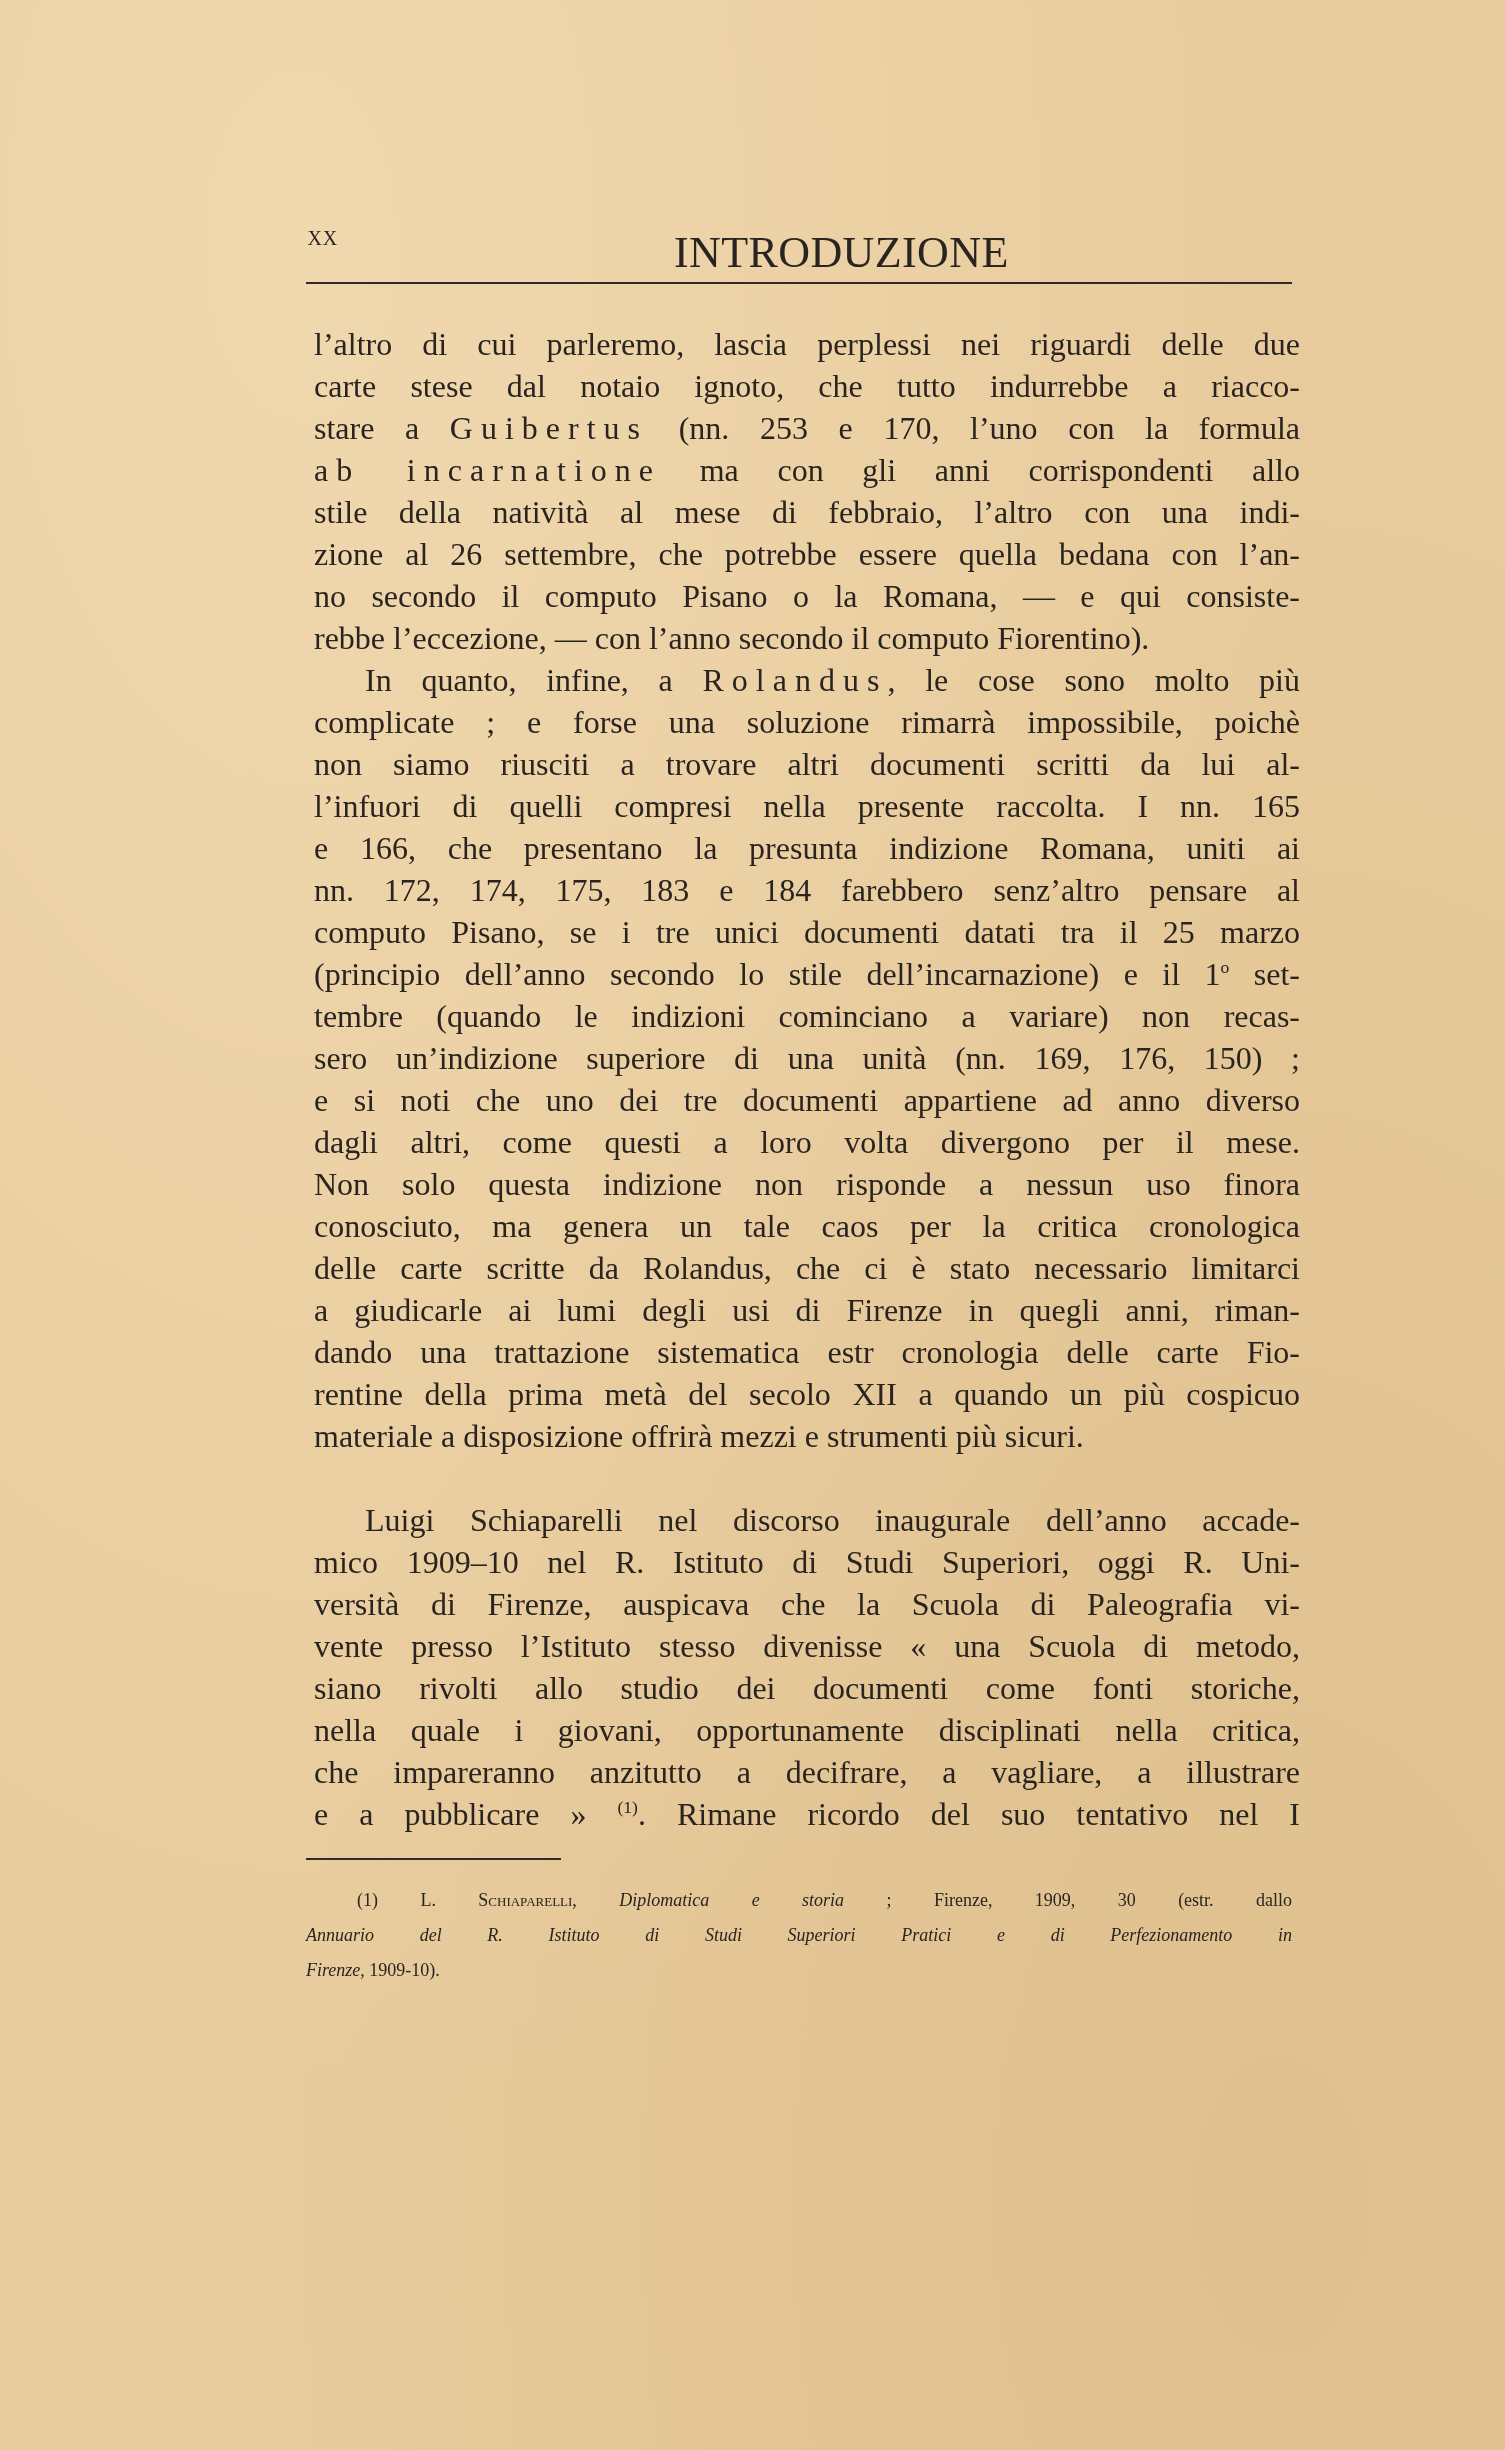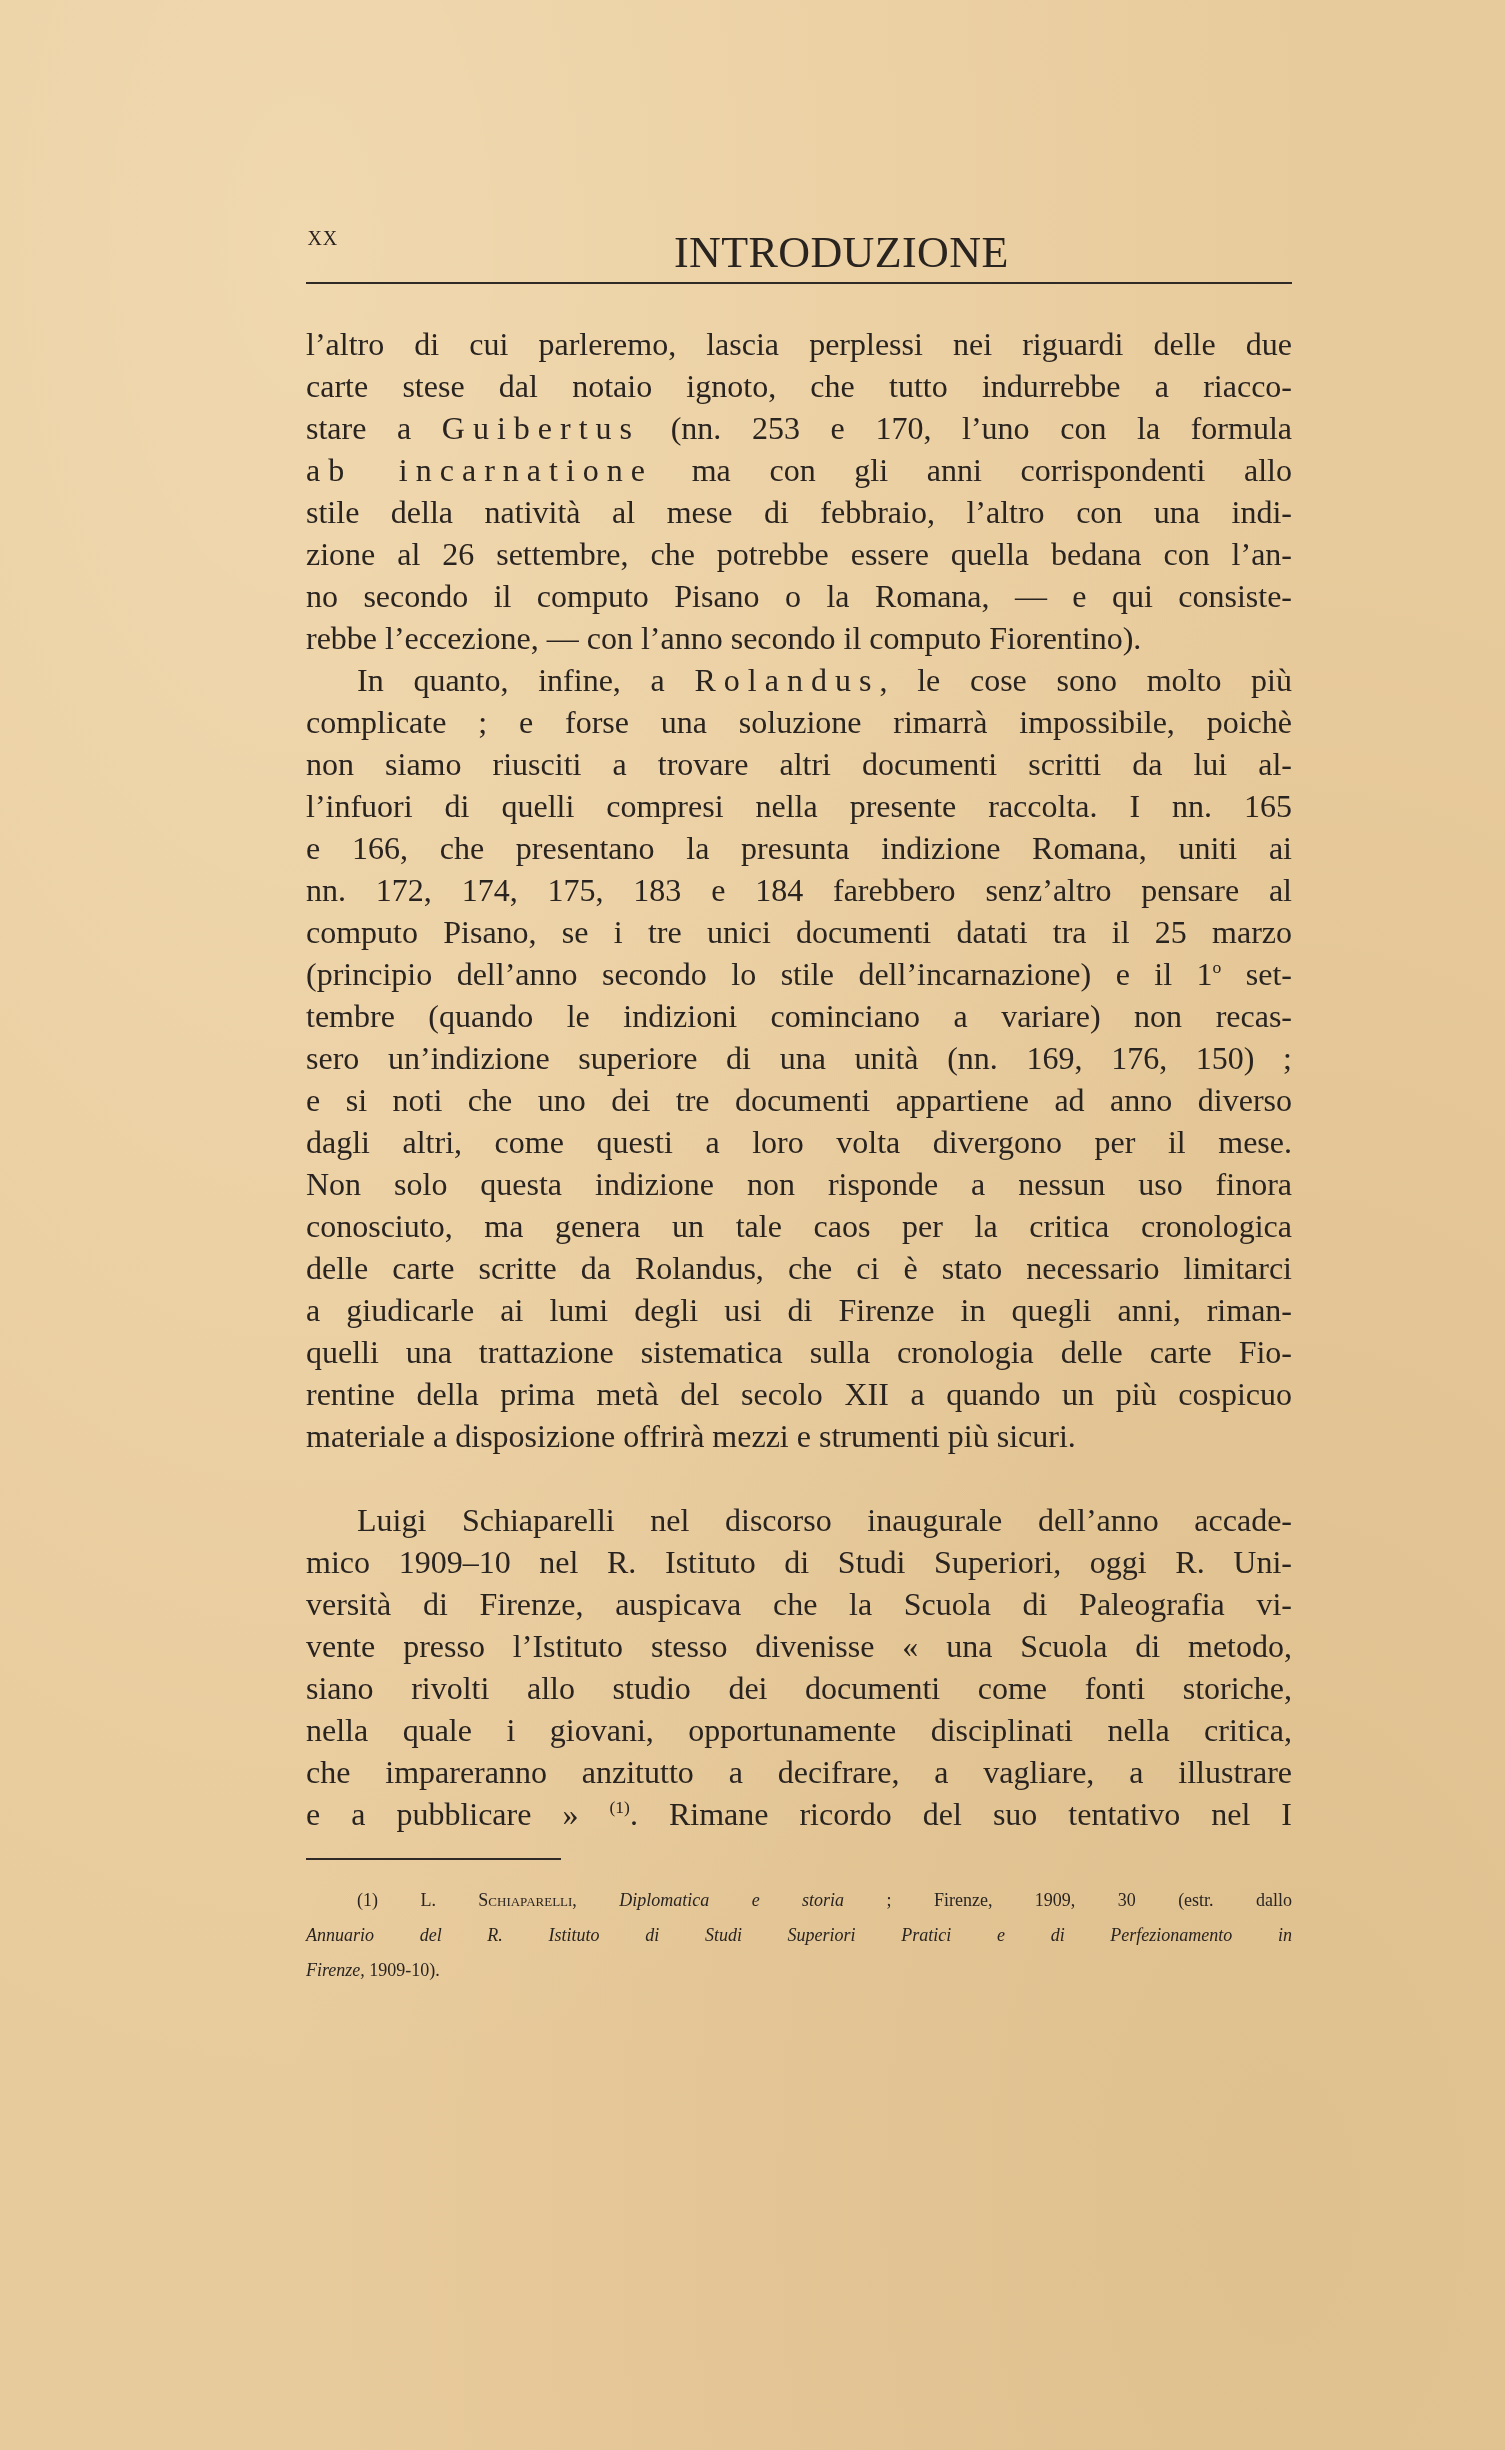--- a/index.html
+++ b/index.html
@@ -50,21 +50,21 @@
       position: absolute;
       top: 282px;
       left: 0;
       width: 986px;
       height: 0;
       border-top: 2.4px solid #2f2a25;
     }
     .body-text {
       position: absolute;
       top: 323px;
-      left: 0;
+      left: 8px;
       width: 986px;
       font-size: 32px;
       line-height: 42px;
       text-align: justify;
     }
     .line {
       display: block;
       white-space: nowrap;
       text-align-last: justify;
       text-align: justify;
@@ -128,21 +128,21 @@
         <span class="line"><span>computo Pisano, se i tre unici documenti datati tra il 25 marzo</span></span>
         <span class="line"><span>(principio dell’anno secondo lo stile dell’incarnazione) e il 1</span><span class="sup">o</span><span> set-</span></span>
         <span class="line"><span>tembre (quando le indizioni cominciano a variare) non recas-</span></span>
         <span class="line"><span>sero un’indizione superiore di una unità (nn. 169, 176, 150) ;</span></span>
         <span class="line"><span>e si noti che uno dei tre documenti appartiene ad anno diverso</span></span>
         <span class="line"><span>dagli altri, come questi a loro volta divergono per il mese.</span></span>
         <span class="line"><span>Non solo questa indizione non risponde a nessun uso finora</span></span>
         <span class="line"><span>conosciuto, ma genera un tale caos per la critica cronologica</span></span>
         <span class="line"><span>delle carte scritte da Rolandus, che ci è stato necessario limitarci</span></span>
         <span class="line"><span>a giudicarle ai lumi degli usi di Firenze in quegli anni, riman-</span></span>
-        <span class="line"><span>quelli una trattazione sistematica sulla cronologia delle carte Fio-</span></span>
+        <span class="line"><span>dando una trattazione sistematica estr cronologia delle carte Fio-</span></span>
         <span class="line"><span>rentine della prima metà del secolo XII a quando un più cospicuo</span></span>
         <span class="line last"><span>materiale a disposizione offrirà mezzi e strumenti più sicuri.</span></span>
       </div>
     <div class="para-gap"></div>
     <div id="p3">
         <span class="line indent"><span>Luigi Schiaparelli nel discorso inaugurale dell’anno accade-</span></span>
         <span class="line"><span>mico 1909–10 nel R. Istituto di Studi Superiori, oggi R. Uni-</span></span>
         <span class="line"><span>versità di Firenze, auspicava che la Scuola di Paleografia vi-</span></span>
         <span class="line"><span>vente presso l’Istituto stesso divenisse « una Scuola di metodo,</span></span>
         <span class="line"><span>siano rivolti allo studio dei documenti come fonti storiche,</span></span>

